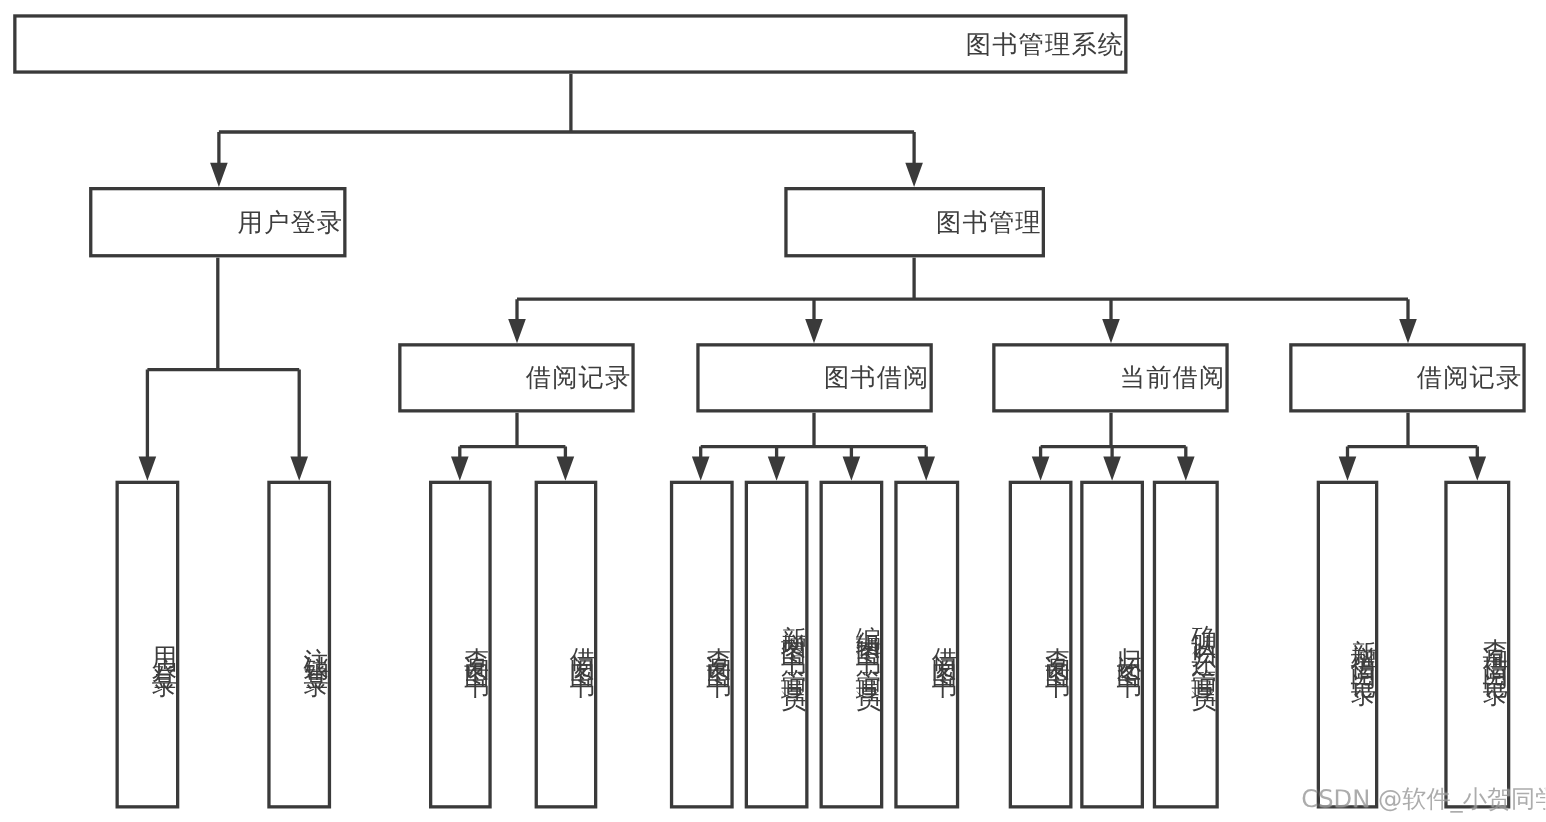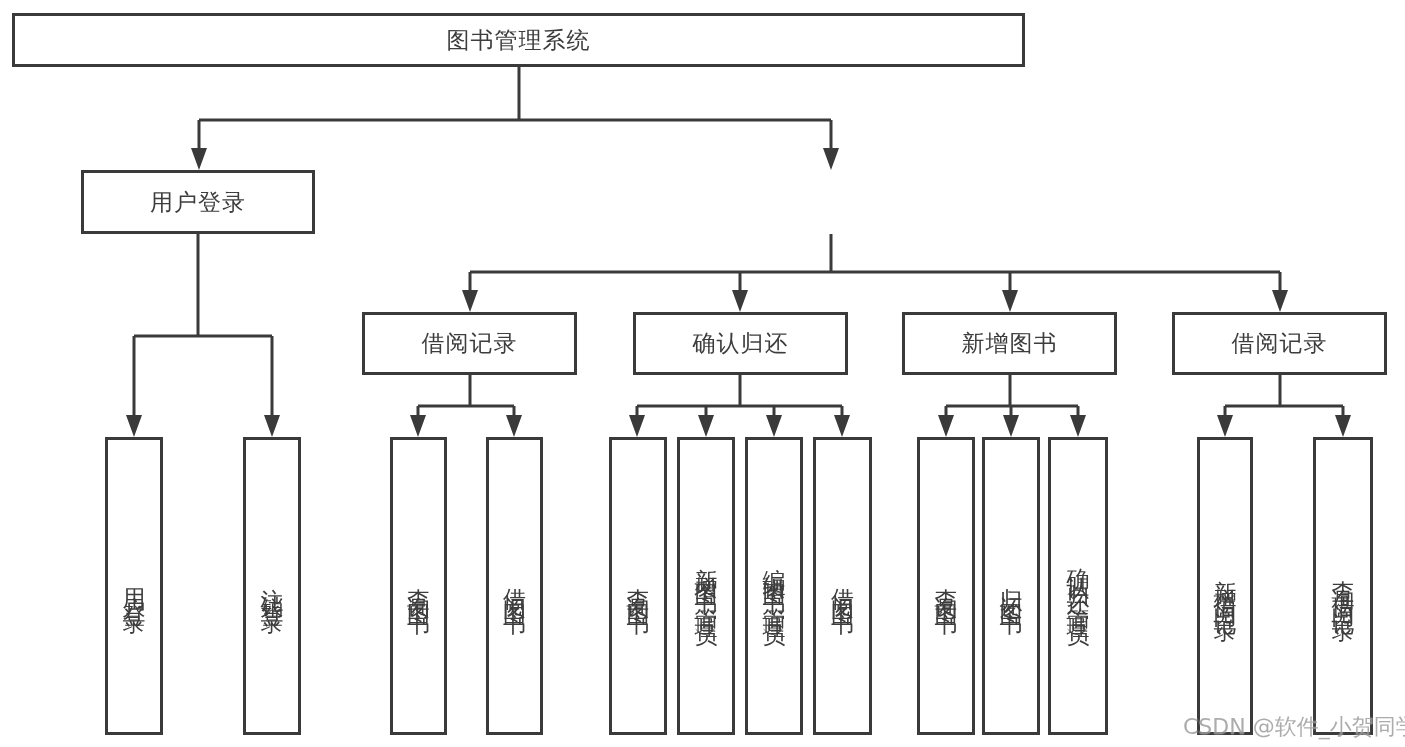--- a/index.html
+++ b/index.html
@@ -19,21 +19,21 @@
   #edges{position:absolute;left:0;top:0;z-index:0;}
   .edge{stroke:var(--line);stroke-width:3;fill:none;}
   .arrow{fill:var(--line);stroke:none;}
   .box{
     position:absolute;
     box-sizing:border-box;
     border:3px solid var(--line);
     background:#fff;
     display:flex;
     align-items:center;
-    justify-content:center;
+    justify-content:flex-end;
     z-index:1;
   }
   .hlabel{
     color:var(--text);
     font-size:23px;
     letter-spacing:1px;
     white-space:nowrap;
   }
   .vlabel{
     color:var(--text);
@@ -80,29 +80,32 @@
       M1217 415 h16 l-8 22 z M1335 415 h16 l-8 22 z"></path>
   </svg>
 
   <div class="box" style="left:12px;top:13px;width:1013px;height:54px">
     <span class="hlabel">图书管理系统</span>
   </div>
 
   <div class="box" style="left:81px;top:170px;width:234px;height:64px">
     <span class="hlabel">用户登录</span>
   </div>
+  <div class="box" style="left:713px;top:170px;width:237px;height:64px">
+    <span class="hlabel">图书管理</span>
+  </div>
 
   <div class="box" style="left:362px;top:312px;width:215px;height:63px">
     <span class="hlabel">借阅记录</span>
   </div>
   <div class="box" style="left:633px;top:312px;width:215px;height:63px">
-    <span class="hlabel">确认归还</span>
+    <span class="hlabel">图书借阅</span>
   </div>
   <div class="box" style="left:902px;top:312px;width:215px;height:63px">
-    <span class="hlabel">新增图书</span>
+    <span class="hlabel">当前借阅</span>
   </div>
   <div class="box" style="left:1172px;top:312px;width:215px;height:63px">
     <span class="hlabel">借阅记录</span>
   </div>
 
   <div class="box" style="left:105px;top:437px;width:58px;height:298px">
     <span class="vlabel">用户登录</span>
   </div>
   <div class="box" style="left:243px;top:437px;width:58px;height:298px">
     <span class="vlabel">注销登录</span>

